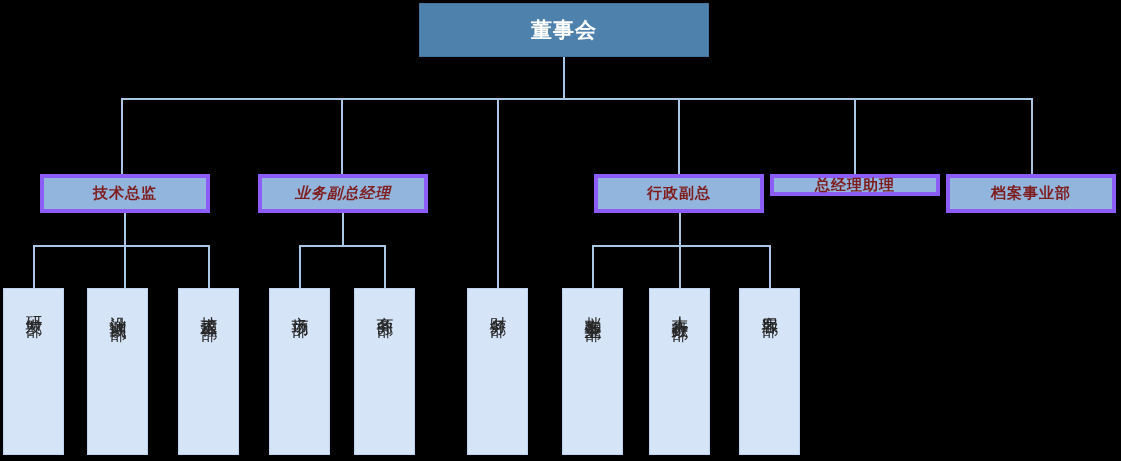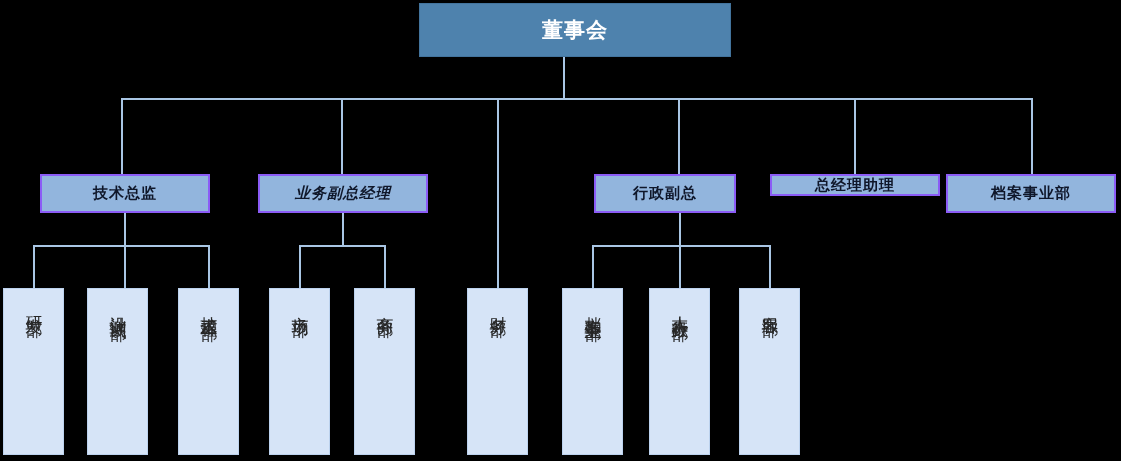--- a/index.html
+++ b/index.html
@@ -41,22 +41,22 @@
     border: 1px solid #43749d;
     color: #ffffff;
     font-weight: bold;
     font-size: 21px;
     letter-spacing: 1px;
   }
 
   
   .node.lvl2 {
     background: #92b5dd;
-    border: 2px solid #8b5cf6;
-    color: #0f172a;
+    border: 4px solid #8b5cf6;
+    color: #7f1d1d;
     font-weight: bold;
     font-size: 15px;
     letter-spacing: 1px;
   }
 
   
   .node.lvl3 {
     background: #d6e4f7;
     border: 1px solid #bcd2ee;
     color: #262626;
@@ -100,31 +100,31 @@
   <div class="conn conn-h" style="left:299px; top:245px; width:87px;"></div>
   <div class="conn conn-v" style="left:299px; top:245px; height:43px;"></div>
   <div class="conn conn-v" style="left:384px; top:245px; height:43px;"></div>
 
   <div class="conn conn-v" style="left:679px; top:213px; height:33px;"></div>
   <div class="conn conn-h" style="left:592px; top:245px; width:178px;"></div>
   <div class="conn conn-v" style="left:592px; top:245px; height:43px;"></div>
   <div class="conn conn-v" style="left:679px; top:245px; height:43px;"></div>
   <div class="conn conn-v" style="left:769px; top:245px; height:43px;"></div>
 
-  <div class="node lvl1" style="left:419px; top:3px; width:312px; height:54px;">
+  <div class="node lvl1" style="left:419px; top:3px; width:290px; height:54px;">
     <span>董事会</span>
   </div>
 
   <div class="node lvl2" style="left:40px; top:174px; width:170px; height:39px;">
     <span>技术总监</span>
   </div>
   <div class="node lvl2" style="left:258px; top:174px; width:170px; height:39px;font-style:italic;">
     <span>业务副总经理</span>
   </div>
-  <div class="node lvl2" style="left:594px; top:174px; width:142px; height:39px;">
+  <div class="node lvl2" style="left:594px; top:174px; width:170px; height:39px;">
     <span>行政副总</span>
   </div>
   <div class="node lvl2" style="left:770px; top:174px; width:170px; height:22px;">
     <span>总经理助理</span>
   </div>
   <div class="node lvl2" style="left:946px; top:174px; width:170px; height:39px;">
     <span>档案事业部</span>
   </div>
 
   <div class="node lvl3" style="left:3px; top:288px; width:61px; height:167px;">

